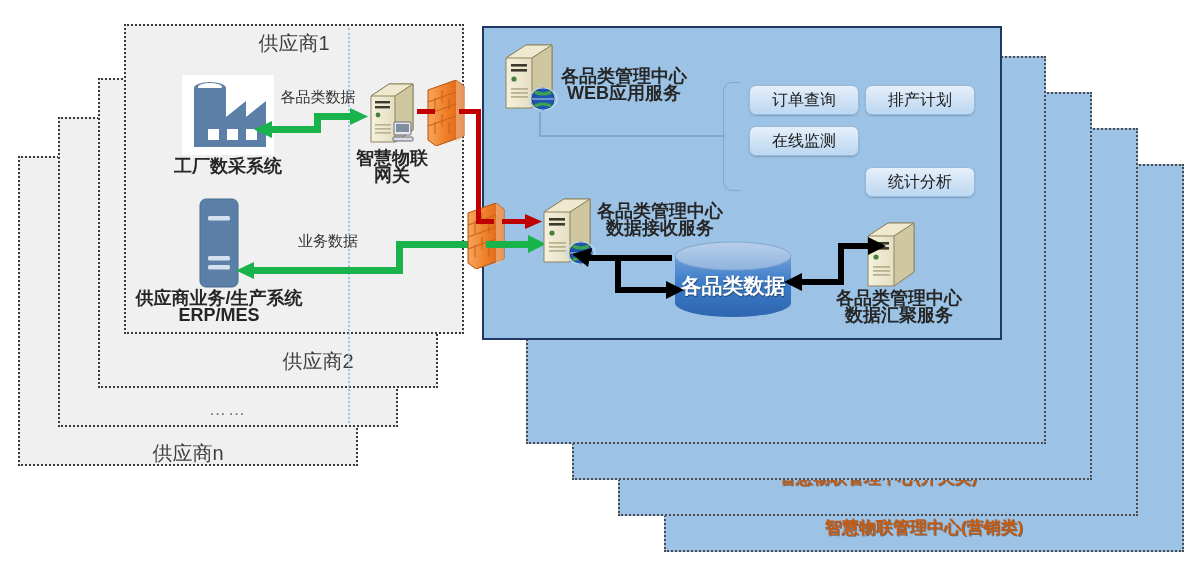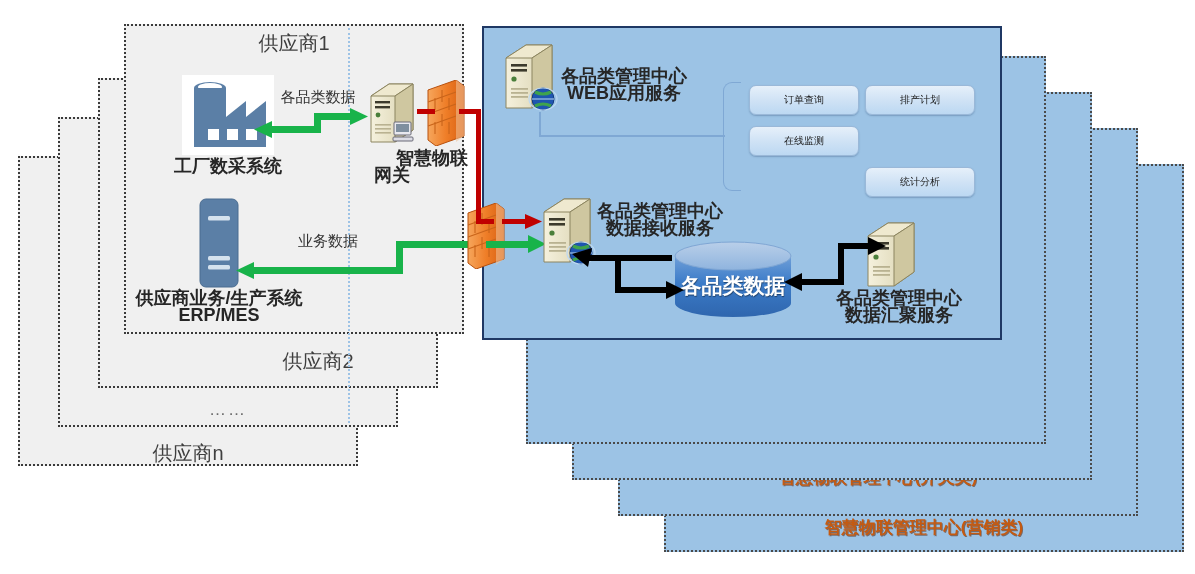--- a/index.html
+++ b/index.html
@@ -38,21 +38,21 @@
 
   
   .blue-panel{position:absolute;background:#9cc3e5;border:2px dotted #4a4a4a;box-sizing:border-box;}
   .blue-panel.main{border:2px solid #1f3864;}
   .blue-title{position:absolute;color:#c55a11;font-weight:bold;font-size:17px;white-space:nowrap;
      text-shadow:0.8px 0.8px 0 rgba(90,35,5,.55);}
 
   
   .fn-btn{position:absolute;box-sizing:border-box;border:1px solid #9ab8d8;border-radius:7px;
      background:linear-gradient(180deg,#e6f0fa 0%,#cfe2f5 52%,#bcd8f2 100%);
-     color:#1a1a1a;font-size:10px;display:flex;align-items:center;justify-content:center;
+     color:#1a1a1a;font-size:16px;display:flex;align-items:center;justify-content:center;
      box-shadow:0 1px 1.5px rgba(40,70,110,.30);white-space:nowrap;}
   .bracket{position:absolute;box-sizing:border-box;border:1.6px solid #7fa8d4;border-right:none;
      border-radius:9px 0 0 9px;}
 
   
   .db{position:absolute;}
   .db-label{position:absolute;color:#ffffff;font-weight:bold;font-size:21px;white-space:nowrap;
      text-shadow:0.6px 0.6px 1px rgba(0,0,0,.45);}
 </style>
 </head>
@@ -102,21 +102,21 @@
       <rect x="10" y="24" width="15" height="2.4" fill="#3c3a2c"></rect>
       <circle cx="13" cy="33" r="2.4" fill="#4a7f3b"></circle>
       <rect x="10" y="42" width="16" height="1.6" fill="#b9b291"></rect>
       <rect x="10" y="46" width="16" height="1.6" fill="#b9b291"></rect>
       <rect x="10" y="50" width="16" height="1.6" fill="#b9b291"></rect>
       <rect x="29" y="40" width="17" height="13" rx="1" fill="#e8e8ee" stroke="#6b6b78"></rect>
       <rect x="31" y="42" width="13" height="8" fill="#7f8f9f"></rect>
       <rect x="28" y="55" width="20" height="4" rx="1" fill="#dcdce4" stroke="#6b6b78"></rect>
     </svg>
   </div>
-  <div class="lbl" style="left:392px;top:150px;transform:translateX(-50%);margin-left:40px;">智慧物联</div>
+  <div class="lbl" style="left:392px;top:150px;transform:translateX(-50%);">智慧物联</div>
   <div class="lbl" style="left:392px;top:167px;transform:translateX(-50%);">网关</div>
 
   <div class="tower" style="left:199px;top:198px;width:40px;height:90px;">
     <svg width="40" height="90" viewBox="0 0 40 90">
       <rect x="1" y="1" width="38" height="88" rx="6" fill="#5b7fa6" stroke="#4a6c90"></rect>
       <rect x="9" y="18" width="22" height="4.5" rx="1.5" fill="#d5e2ee"></rect>
       <rect x="9" y="58" width="22" height="4.5" rx="1.5" fill="#d5e2ee"></rect>
       <rect x="9" y="67" width="22" height="4.5" rx="1.5" fill="#d5e2ee"></rect>
     </svg>
   </div>

